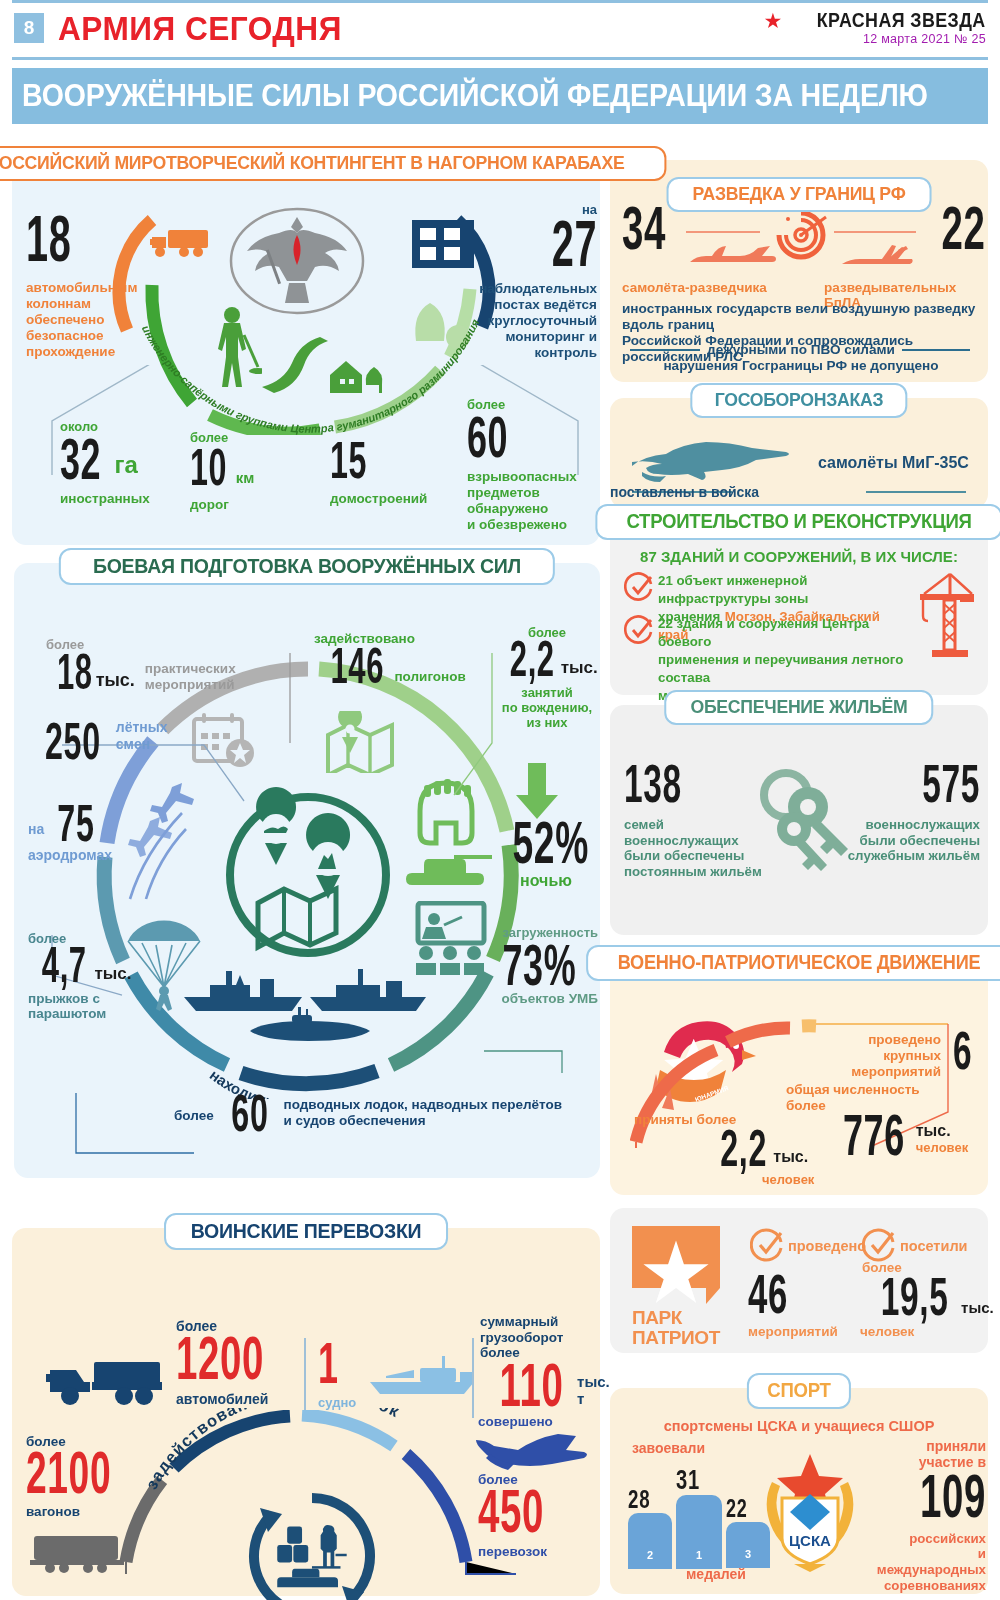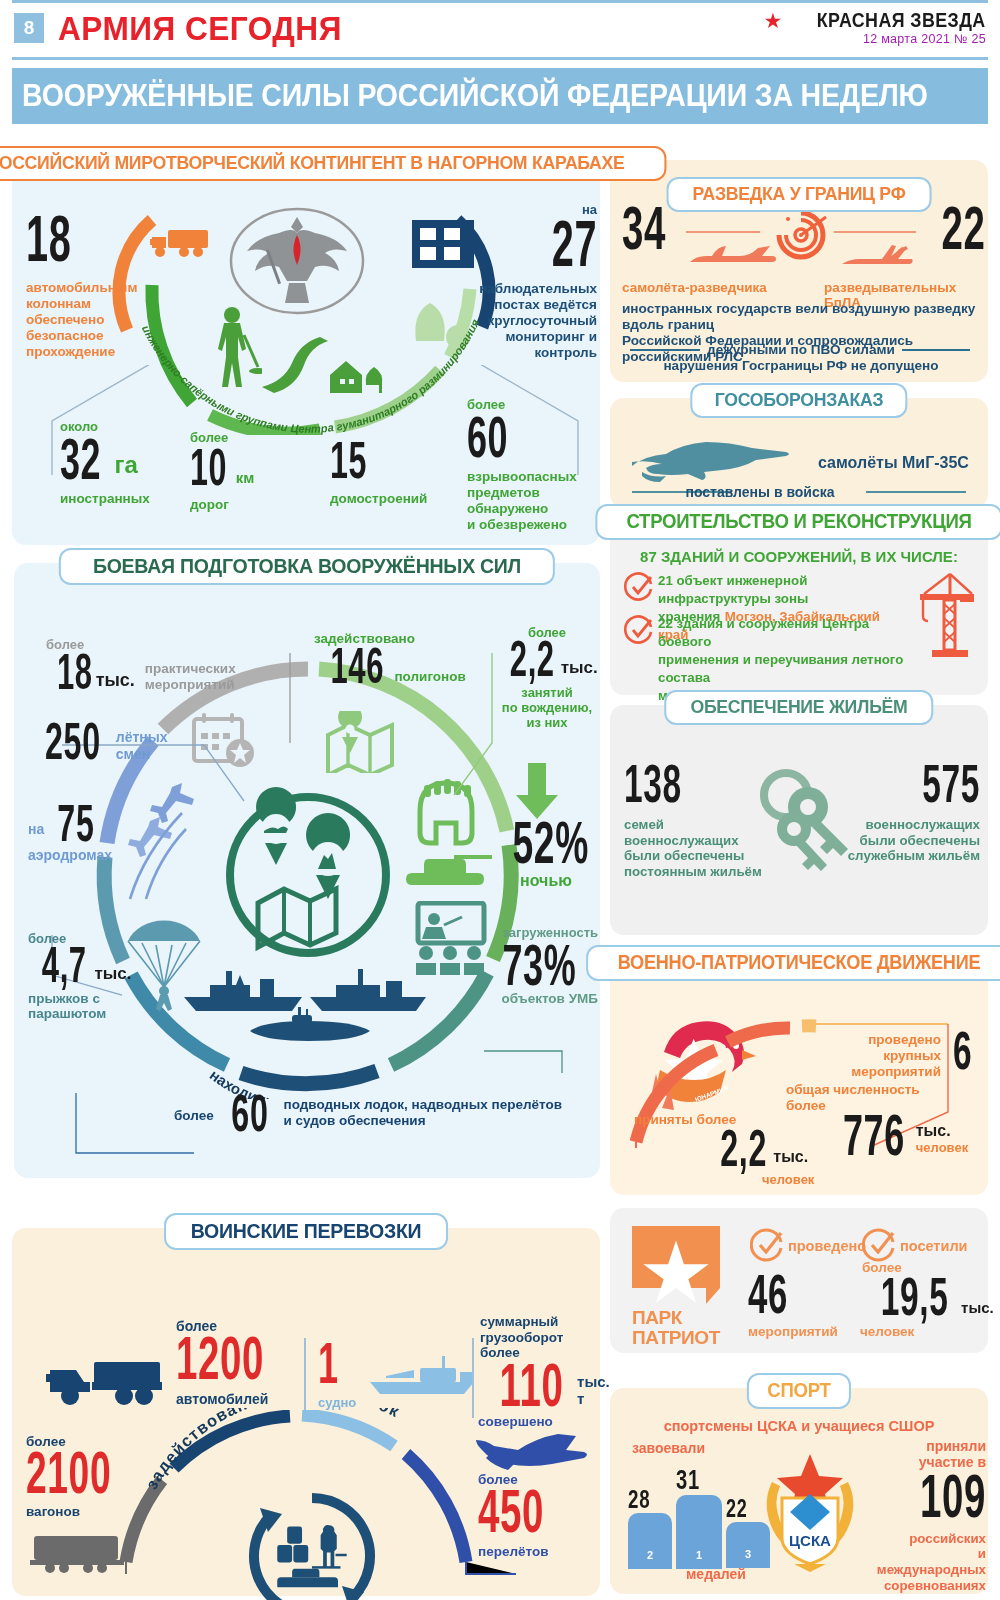--- a/index.html
+++ b/index.html
@@ -363,21 +363,21 @@
     </div>
     <svg class="abs" style="left:20px; top:38px;" width="160" height="48" viewBox="0 0 160 48">
       <path d="M2 30 q12-10 34-12 q16-10 40-12 q24 0 46 6 l34 4 q6 2 0 4 l-30 4 q-14 8 -34 10 l-18 2 q4 6 -2 8 l-14-6 q-18 2 -30 0 q-10 0 -12 -6 q6-4 16-4 q-14 -4 -30 -2z" fill="#4f8fa0"></path>
       <path d="M12 36 q10 6 24 4 l-6 6 q-12 0 -18 -6z" fill="#4f8fa0"></path>
     </svg>
     <div class="abs dblue cap" style="left:208px; top:56px; font-size:16px;">самолёты МиГ-35С</div>
     <svg class="abs" style="left:22px; top:92px;" width="334" height="4">
       <line x1="0" y1="2" x2="100" y2="2" stroke="#4f8fa0" stroke-width="2"></line>
       <line x1="234" y1="2" x2="334" y2="2" stroke="#4f8fa0" stroke-width="2"></line>
     </svg>
-    <div class="abs dblue cap" style="left:0; top:86px; width:300px; text-align:center; font-size:14px;">поставлены в войска</div>
+    <div class="abs dblue cap" style="left:0; top:86px; width:300px; text-align:left; font-size:14px;">поставлены в войска</div>
   </div>
 
   <div class="panel bg-lightgray" style="left:610px; top:520px; width:378px; height:175px;">
     <div class="panel-title" style="top:-16px; font-size:20px; color:#3fa535; border-color:#9ccbe8;">
       <span class="pt-text">СТРОИТЕЛЬСТВО И РЕКОНСТРУКЦИЯ</span>
     </div>
     <div class="abs green cap" style="left:0; top:28px; width:378px; text-align:center; font-size:15px;">87 ЗДАНИЙ И СООРУЖЕНИЙ, В ИХ ЧИСЛЕ:</div>
 
     <svg class="abs" style="left:14px; top:52px;" width="30" height="30" viewBox="0 0 30 30">
       <path d="M27 12 A13 13 0 1 0 27 17" stroke="#ee5b3e" stroke-width="2.6" fill="none"></path>
@@ -582,21 +582,21 @@
       <path d="M14 0 h18 v32 h12 L23 56 L2 32 h12z" fill="#6fbc5a"></path>
     </svg>
     <div class="abs" style="left:478px; top:254px; width:108px; text-align:center;">
       <span class="bignum" style="font-size:60px; display:block;">52%</span>
       <div class="cap green" style="font-size:16px; margin-top:4px;">ночью</div>
     </div>
 
     <div class="abs" style="left:14px; top:156px; width:190px;">
       <div style="display:flex; align-items:flex-start;">
         <span class="bignum" style="font-size:52px;">250</span>
-        <span class="lbl midblue" style="font-size:14px; margin-left:-2px; margin-top:10px; white-space:pre-line;">лётных
+        <span class="lbl midblue" style="font-size:14px; margin-left:-2px; white-space:pre-line;">лётных
 смен</span>
       </div>
     </div>
 
     <div class="abs" style="left:14px; top:238px; width:170px;">
       <div style="display:flex; align-items:flex-end;">
         <span class="cap midblue" style="font-size:14px; padding-bottom:8px;">на</span>
         <span class="bignum" style="font-size:52px; margin-left:2px;">75</span>
       </div>
       <div class="lbl midblue" style="font-size:14px; margin-top:2px;">аэродромах</div>
@@ -824,21 +824,21 @@
     <svg class="abs" style="left:460px; top:198px;" width="120" height="48" viewBox="0 0 120 48">
       <path d="M4 14 q10 0 18 6 l24 4 q18-12 40-16 l18 2 -10 14 18 2 q6 2 0 6 l-32 6 q-22 4 -44 0 q-18-4 -26-14 q-6-6 -6-10z" fill="#2f4fa8"></path>
       <path d="M18 28 q10 8 24 10 l-6 6 q-14-4 -22-12z" fill="#2f4fa8"></path>
     </svg>
     <div class="abs" style="left:466px; top:186px; width:118px;">
       <div class="cap" style="font-size:13.5px; color:#2f4fa8;">совершено</div>
     </div>
     <div class="abs" style="left:466px; top:244px; width:118px;">
       <div class="cap" style="font-size:13.5px; color:#2f4fa8;">более</div>
       <span class="bignum red" style="font-size:62px; display:block; transform-origin:left center; margin-top:-2px;">450</span>
-      <div class="cap" style="font-size:13.5px; color:#2f4fa8; margin-top:6px;">перелётов</div>
+      <div class="cap" style="font-size:13.5px; color:#2f4fa8; margin-top:6px;">перевозок</div>
     </div>
   </div>
 
   <div class="panel bg-lightgray" style="left:610px; top:1208px; width:378px; height:145px;">
     <svg class="abs" style="left:22px; top:18px;" width="88" height="82" viewBox="0 0 88 82">
       <path d="M0 0 h88 v62 l-14 16 v-16 H0z" fill="#f2904f"></path>
       <path d="M44 10 l9 27 h28 l-23 17 9 27 -23-17 -23 17 9-27 -23-17 h28z" fill="#fff" transform="translate(0,4) scale(0.88) translate(6,2)"></path>
     </svg>
     <div class="abs" style="left:22px; top:100px; line-height:1.05;">
       <div class="cap" style="font-size:19px; color:#f2904f; letter-spacing:-0.4px;">ПАРК</div>

